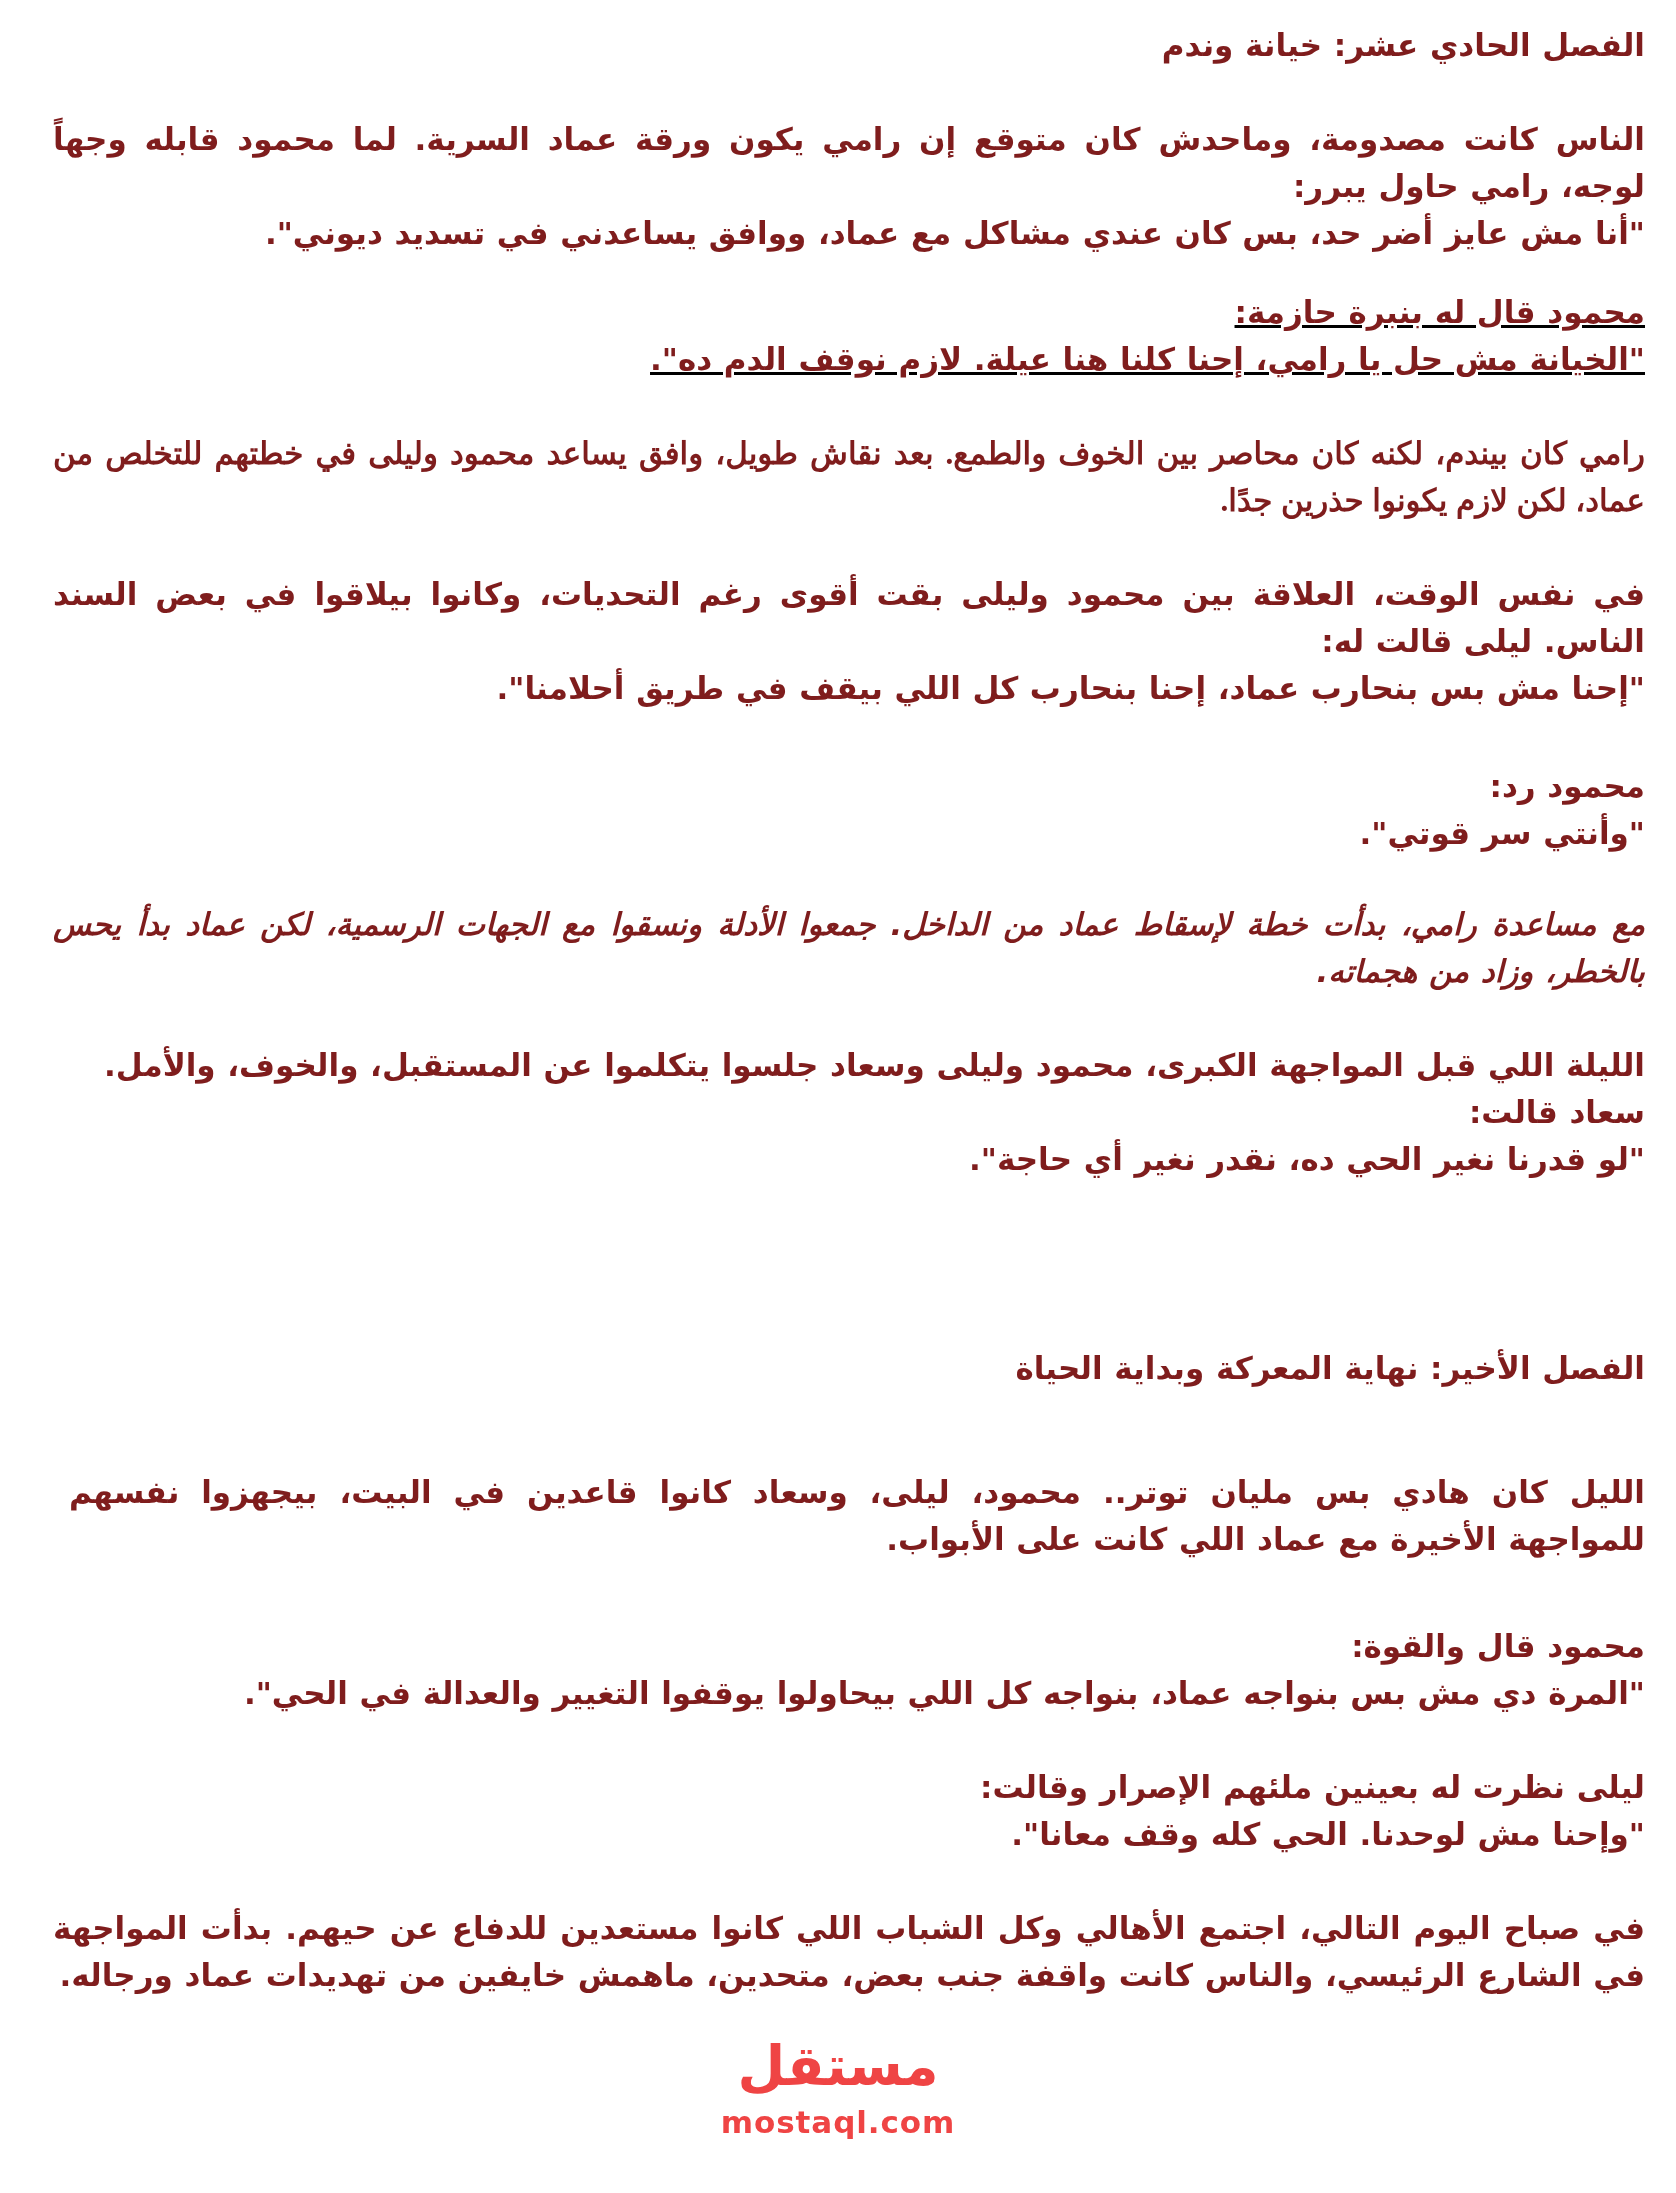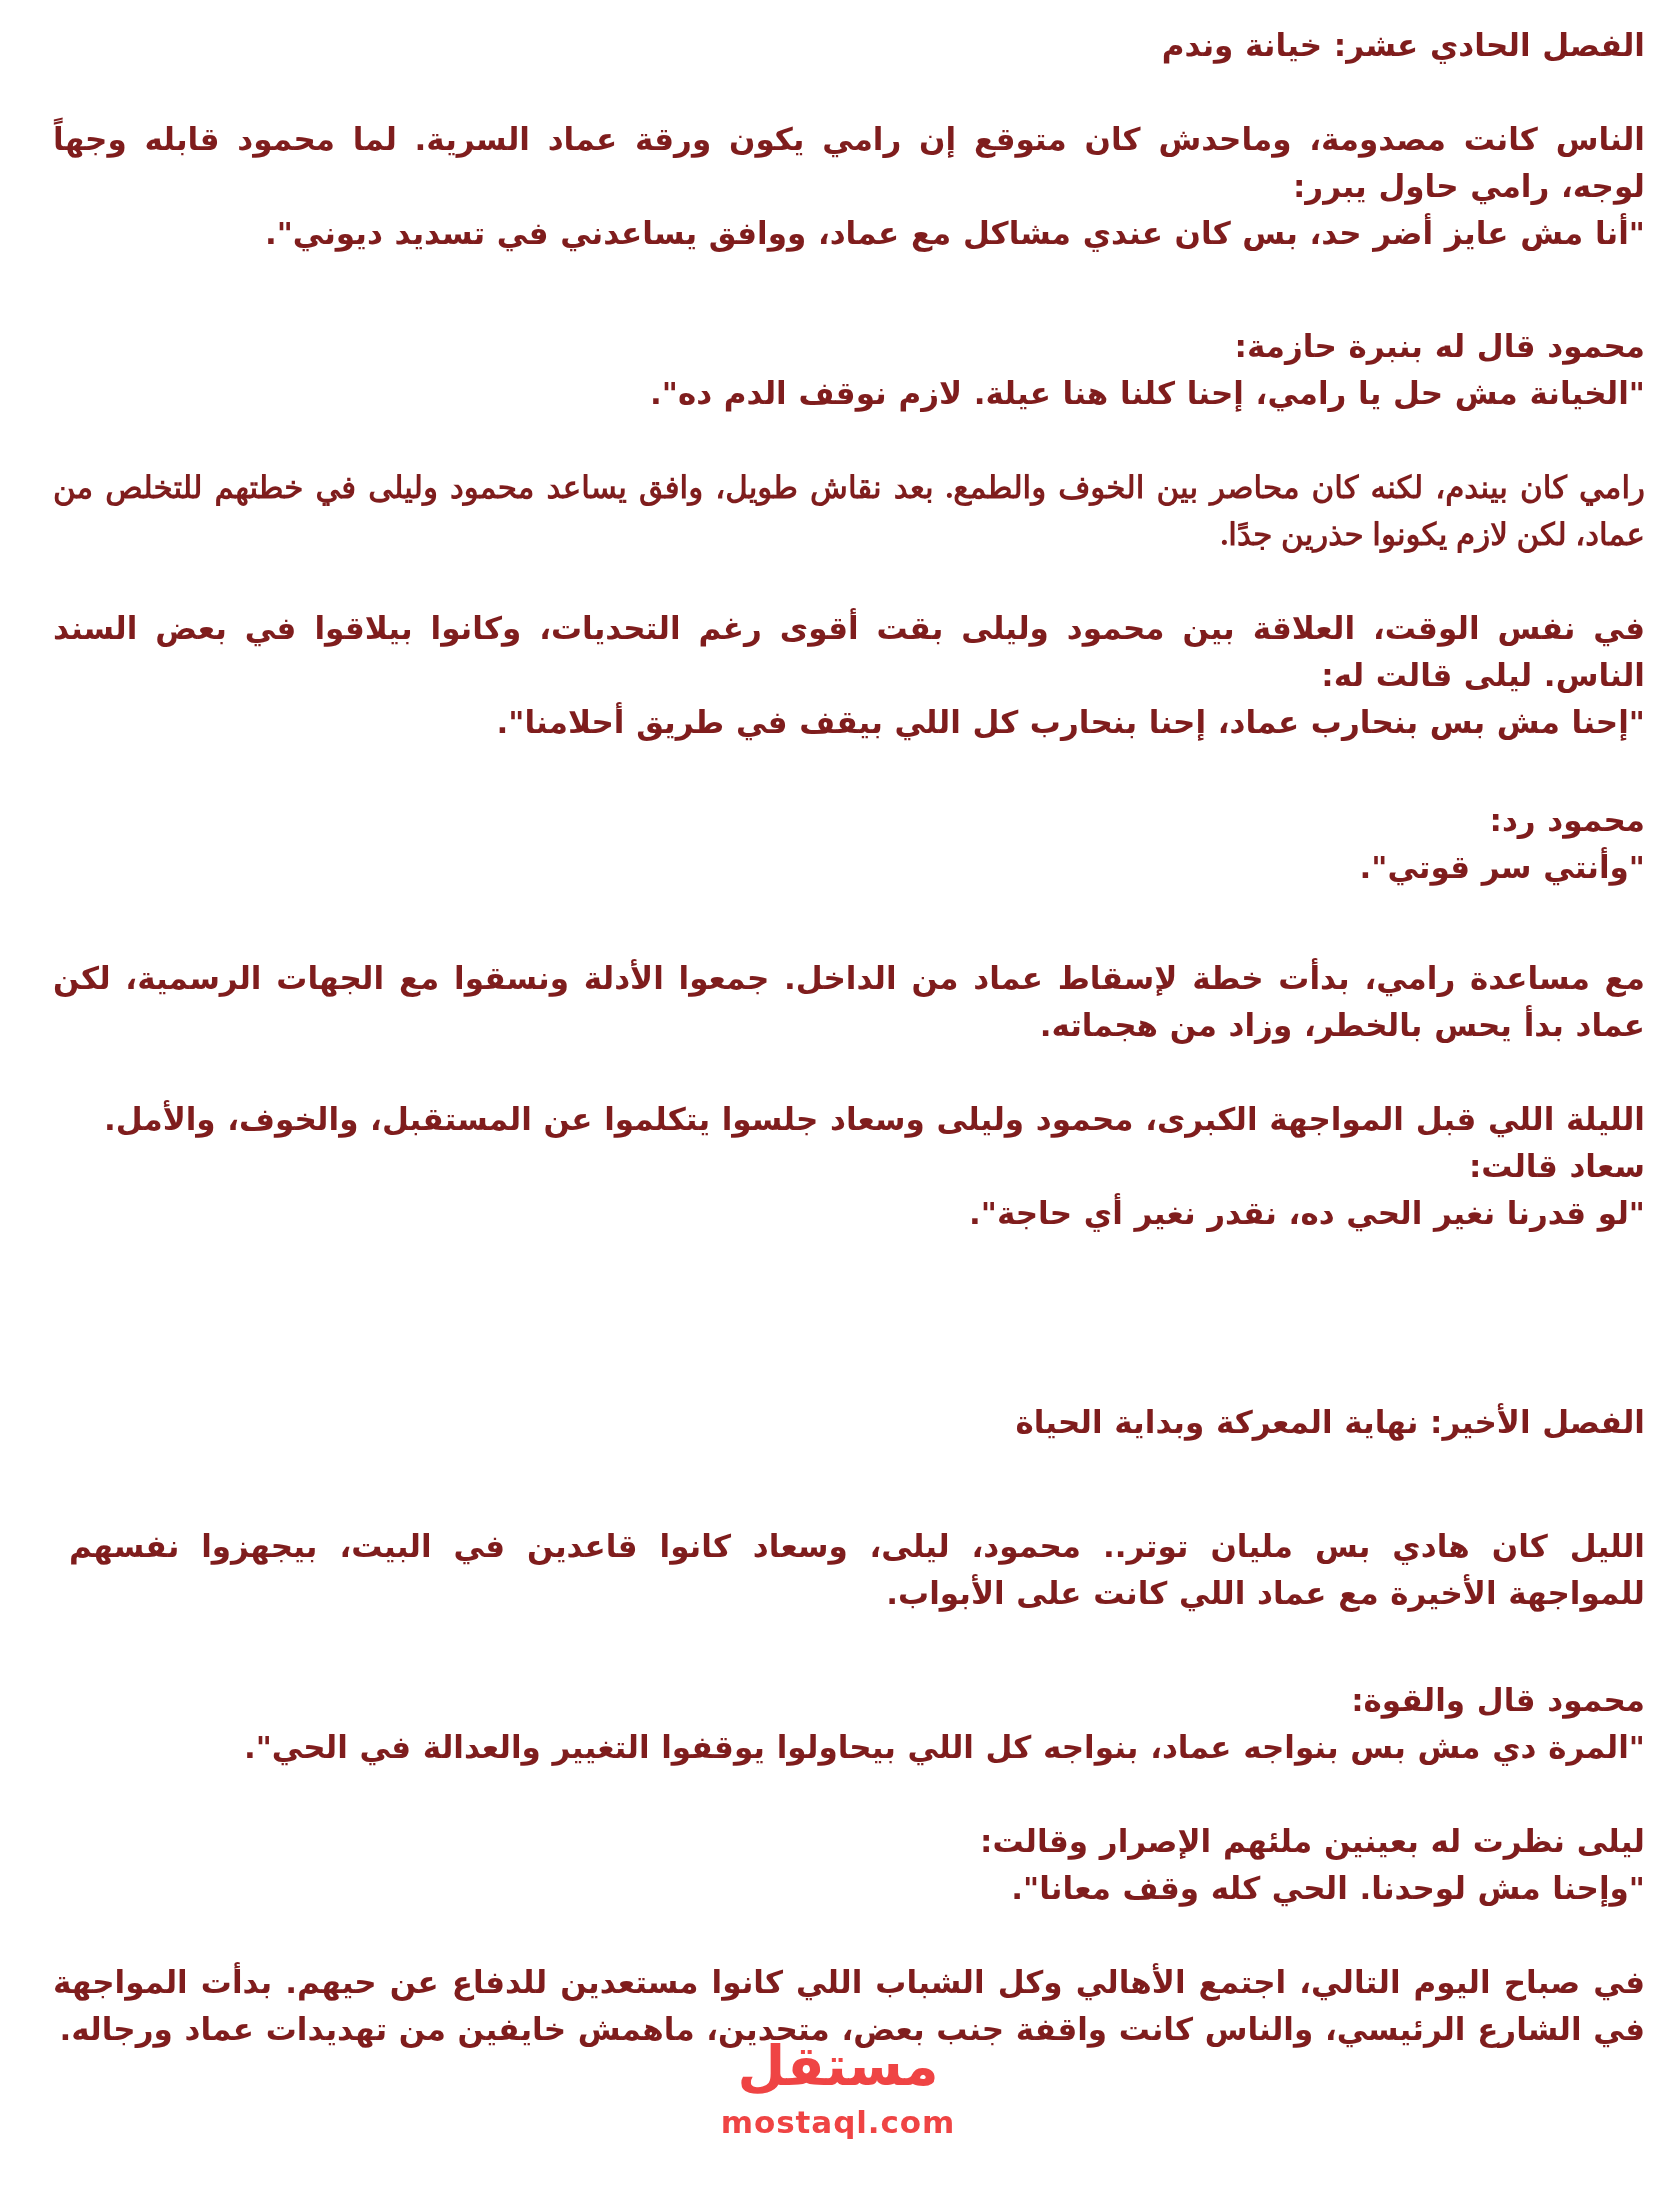--- a/index.html
+++ b/index.html
@@ -74,36 +74,36 @@
     <div class="wm-url">mostaql.com</div>
   </div>
   <div class="content" id="doc-content">
       <div class="group" style="margin-top: 0px;">
         <div class="chapter-title">الفصل الحادي عشر: خيانة وندم</div>
       </div>
       <div class="group" style="margin-top: 47px;">
         <div class="narration">الناس كانت مصدومة، وماحدش كان متوقع إن رامي يكون ورقة عماد السرية. لما محمود قابله وجهاً لوجه، رامي حاول يبرر:</div>
         <div class="dialogue">"أنا مش عايز أضر حد، بس كان عندي مشاكل مع عماد، ووافق يساعدني في تسديد ديوني".</div>
       </div>
-      <div class="group" style="margin-top: 66px;">
+      <div class="group" style="margin-top: 32px; text-decoration: underline;">
         <div class="narration">محمود قال له بنبرة حازمة:</div>
         <div class="dialogue">"الخيانة مش حل يا رامي، إحنا كلنا هنا عيلة. لازم نوقف الدم ده".</div>
       </div>
       <div class="group" style="margin-top: 47px; font-family: Liberation Serif, serif;">
         <div class="narration">رامي كان بيندم، لكنه كان محاصر بين الخوف والطمع. بعد نقاش طويل، وافق يساعد محمود وليلى في خطتهم للتخلص من عماد، لكن لازم يكونوا حذرين جدًا.</div>
       </div>
       <div class="group" style="margin-top: 47px;">
         <div class="narration">في نفس الوقت، العلاقة بين محمود وليلى بقت أقوى رغم التحديات، وكانوا بيلاقوا في بعض السند الناس. ليلى قالت له:</div>
         <div class="dialogue">"إحنا مش بس بنحارب عماد، إحنا بنحارب كل اللي بيقف في طريق أحلامنا".</div>
       </div>
       <div class="group" style="margin-top: 51px;">
         <div class="narration">محمود رد:</div>
         <div class="dialogue">"وأنتي سر قوتي".</div>
       </div>
-      <div class="group" style="margin-top: 64px;">
+      <div class="group" style="margin-top: 44px; font-style: italic;">
         <div class="narration">مع مساعدة رامي، بدأت خطة لإسقاط عماد من الداخل. جمعوا الأدلة ونسقوا مع الجهات الرسمية، لكن عماد بدأ يحس بالخطر، وزاد من هجماته.</div>
       </div>
       <div class="group" style="margin-top: 47px;">
         <div class="narration">الليلة اللي قبل المواجهة الكبرى، محمود وليلى وسعاد جلسوا يتكلموا عن المستقبل، والخوف، والأمل.</div>
         <div class="narration">سعاد قالت:</div>
         <div class="dialogue">"لو قدرنا نغير الحي ده، نقدر نغير أي حاجة".</div>
       </div>
       <div class="group" style="margin-top: 162px;">
         <div class="chapter-title">الفصل الأخير: نهاية المعركة وبداية الحياة</div>
       </div>

